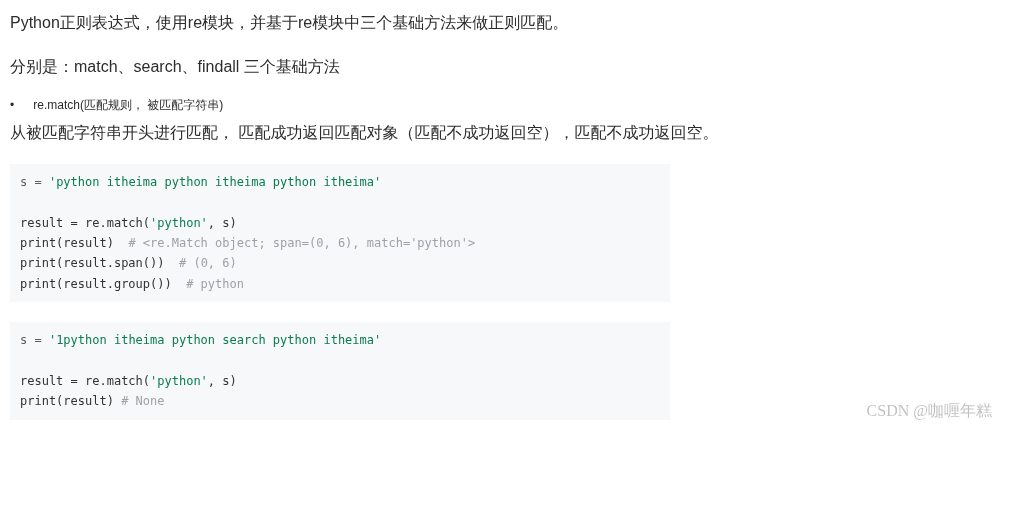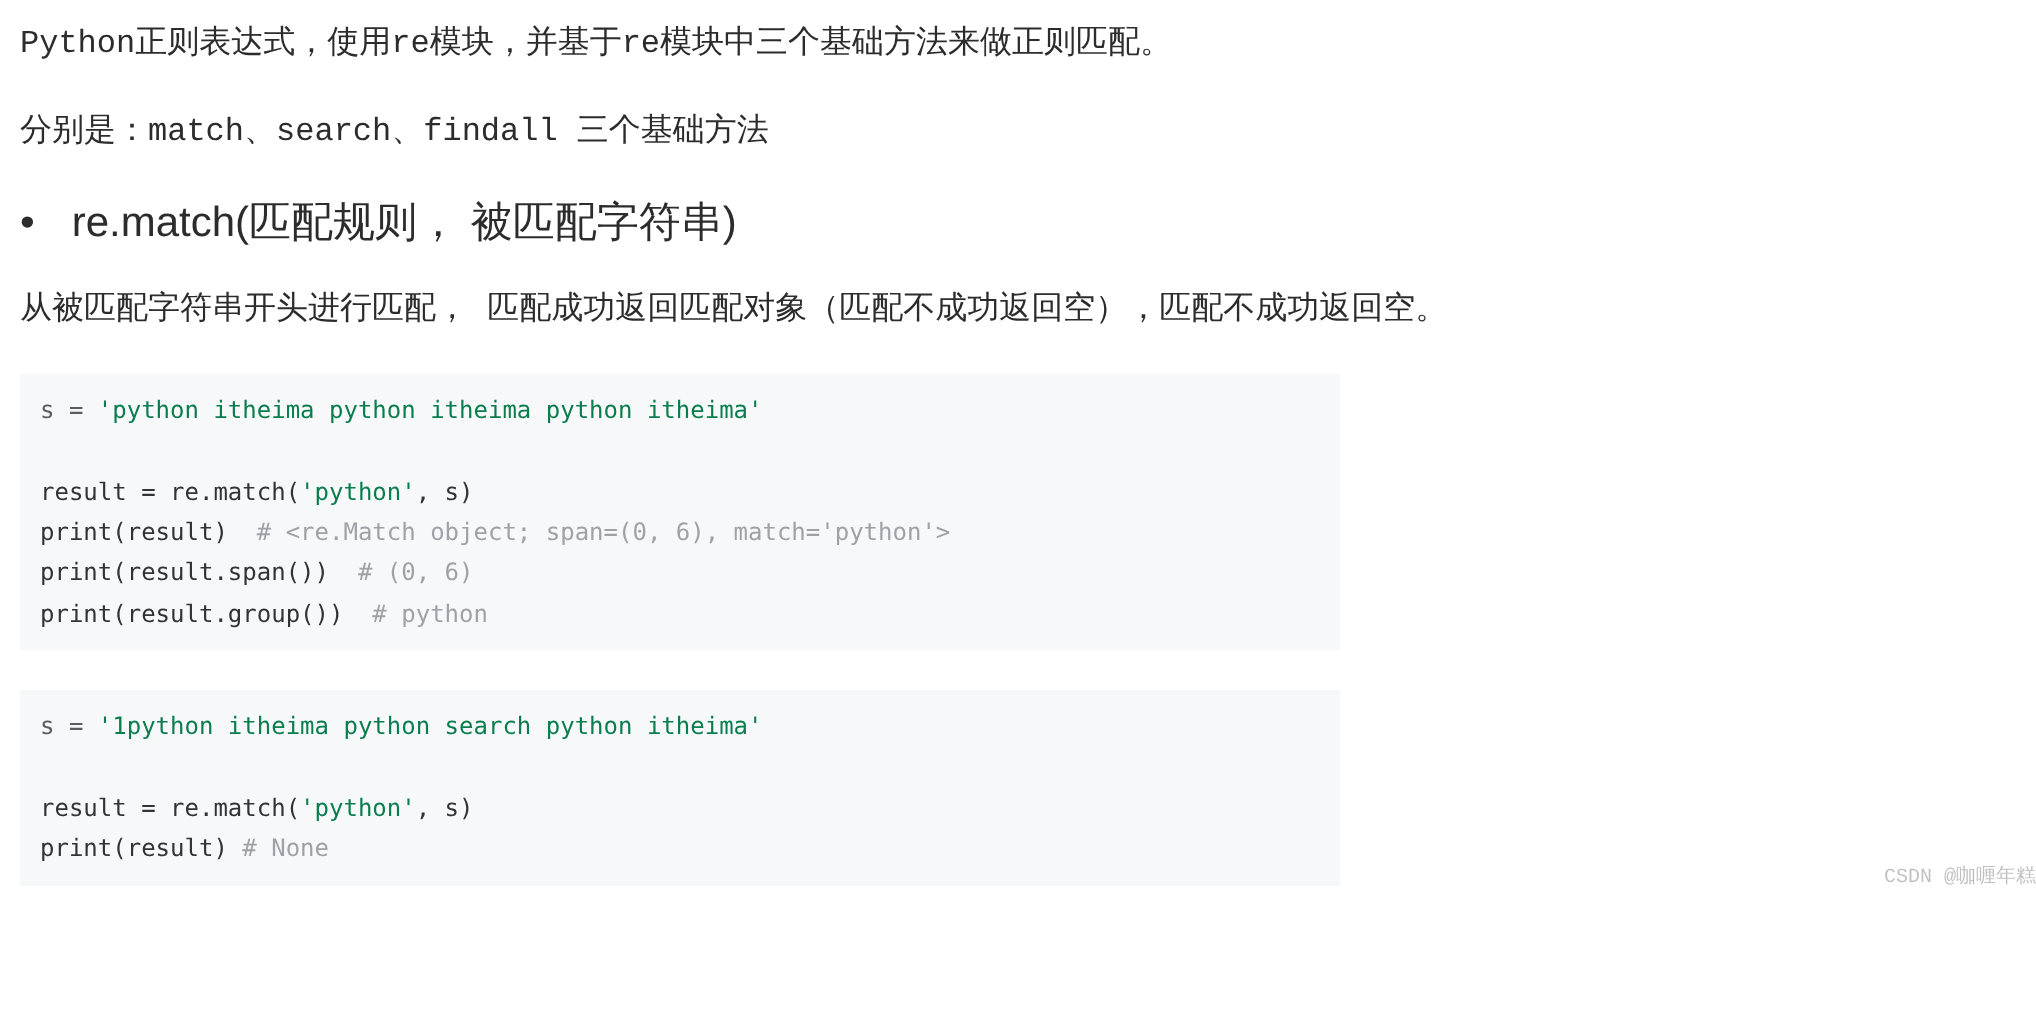--- a/index.html
+++ b/index.html
@@ -12,25 +12,24 @@
       background: #ffffff;
       padding: 10px 10px 10px 10px;
       width: 1018px;
       color: #2c2c2c;
       position: relative;
     }
     .para {
       font-size: 16px;
       line-height: 1.6;
       margin-bottom: 18px;
-      font-family: Liberation Mono, monospace;
     }
     .bullet-line {
-      font-size: 21px;
-      margin-bottom: 18px;
+      font-size: 12px;
+      margin-bottom: 6px;
     }
     .bullet-line .bullet {
       display: inline-block;
       width: 20px;
     }
     .code-block {
       background: #f6f8fa;
       padding: 8px 10px;
       font-family: "Consolas", "Monaco", "Menlo", monospace;
       font-size: 12px;
@@ -38,25 +37,25 @@
       white-space: pre;
       color: #333;
       margin-bottom: 2px;
       width: 660px;
     }
     .kw-var { color: #5c5c5c; }
     .str { color: #0a7d4d; }
     .comment { color: #a0a1a7; }
     .watermark {
       position: absolute;
-      right: 0;
+      right: 26px;
       bottom: 10px;
-      font-size: 10px;
+      font-size: 16px;
       color: rgba(0,0,0,0.25);
-      font-family: Liberation Mono, monospace;
+      font-family: Liberation Serif, serif;
     }
   </style>
 </head>
 <body>
 
 <p class="para">Python正则表达式，使用re模块，并基于re模块中三个基础方法来做正则匹配。</p>
 
 <p class="para">分别是：match、search、findall 三个基础方法</p>
 
 <p class="bullet-line">

